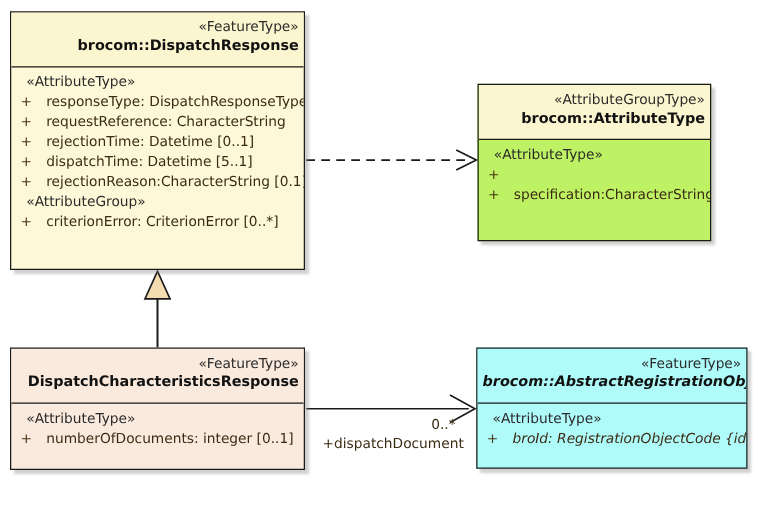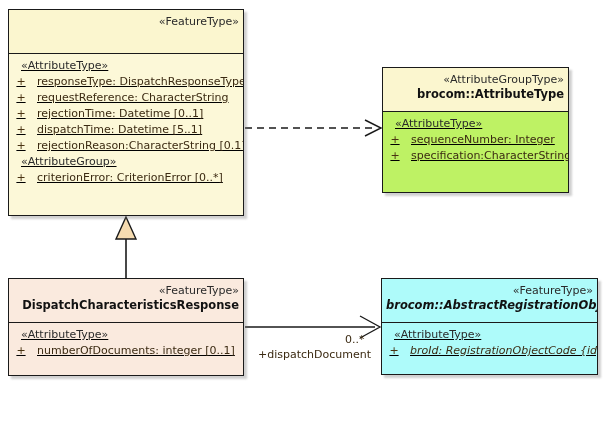--- a/index.html
+++ b/index.html
@@ -52,21 +52,20 @@
     color: #121212;
     line-height: 15px;
     white-space: nowrap;
   }
   .class-name.abstract {
     font-style: italic;
   }
   .uml-body {
     box-sizing: border-box;
     padding: 4px 2px 4px 2px;
-    text-decoration: underline;
   }
   .group-label {
     font-size: 11px;
     color: #2a2a2a;
     line-height: 16px;
     padding-left: 10px;
     white-space: nowrap;
   }
   .attr-row {
     display: flex;
@@ -143,20 +142,21 @@
 
     <g>
       <line x1="245" y1="327" x2="375" y2="327" stroke="#1a1a1a" stroke-width="1.3"></line>
       <polyline points="360,316 380,327 360,338" fill="none" stroke="#1a1a1a" stroke-width="1.3"></polyline>
     </g>
   </svg>
 
   <div class="uml-class" id="box-dispatch-response">
     <div class="uml-header">
       <div class="stereotype">«FeatureType»</div>
+      <div class="class-name">brocom::DispatchResponse</div>
     </div>
     <div class="uml-body">
       <div class="group-label">«AttributeType»</div>
 
       <div class="attr-row">
         <span class="attr-vis">+</span>
         <span class="attr-text">responseType: DispatchResponseType</span>
       </div>
       <div class="attr-row">
         <span class="attr-vis">+</span>
@@ -186,21 +186,20 @@
 
   <div class="uml-class" id="box-criterion-error">
     <div class="uml-header">
       <div class="stereotype">«AttributeGroupType»</div>
       <div class="class-name">brocom::AttributeType</div>
     </div>
     <div class="uml-body">
       <div class="group-label">«AttributeType»</div>
       <div class="attr-row">
         <span class="attr-vis">+</span>
-        <span class="attr-text">sequenceNumber: Integer</span>
       </div>
       <div class="attr-row">
         <span class="attr-vis">+</span>
         <span class="attr-text">specification:CharacterString</span>
       </div>
     </div>
   </div>
 
   <div class="uml-class" id="box-dispatch-characteristics">
     <div class="uml-header">

